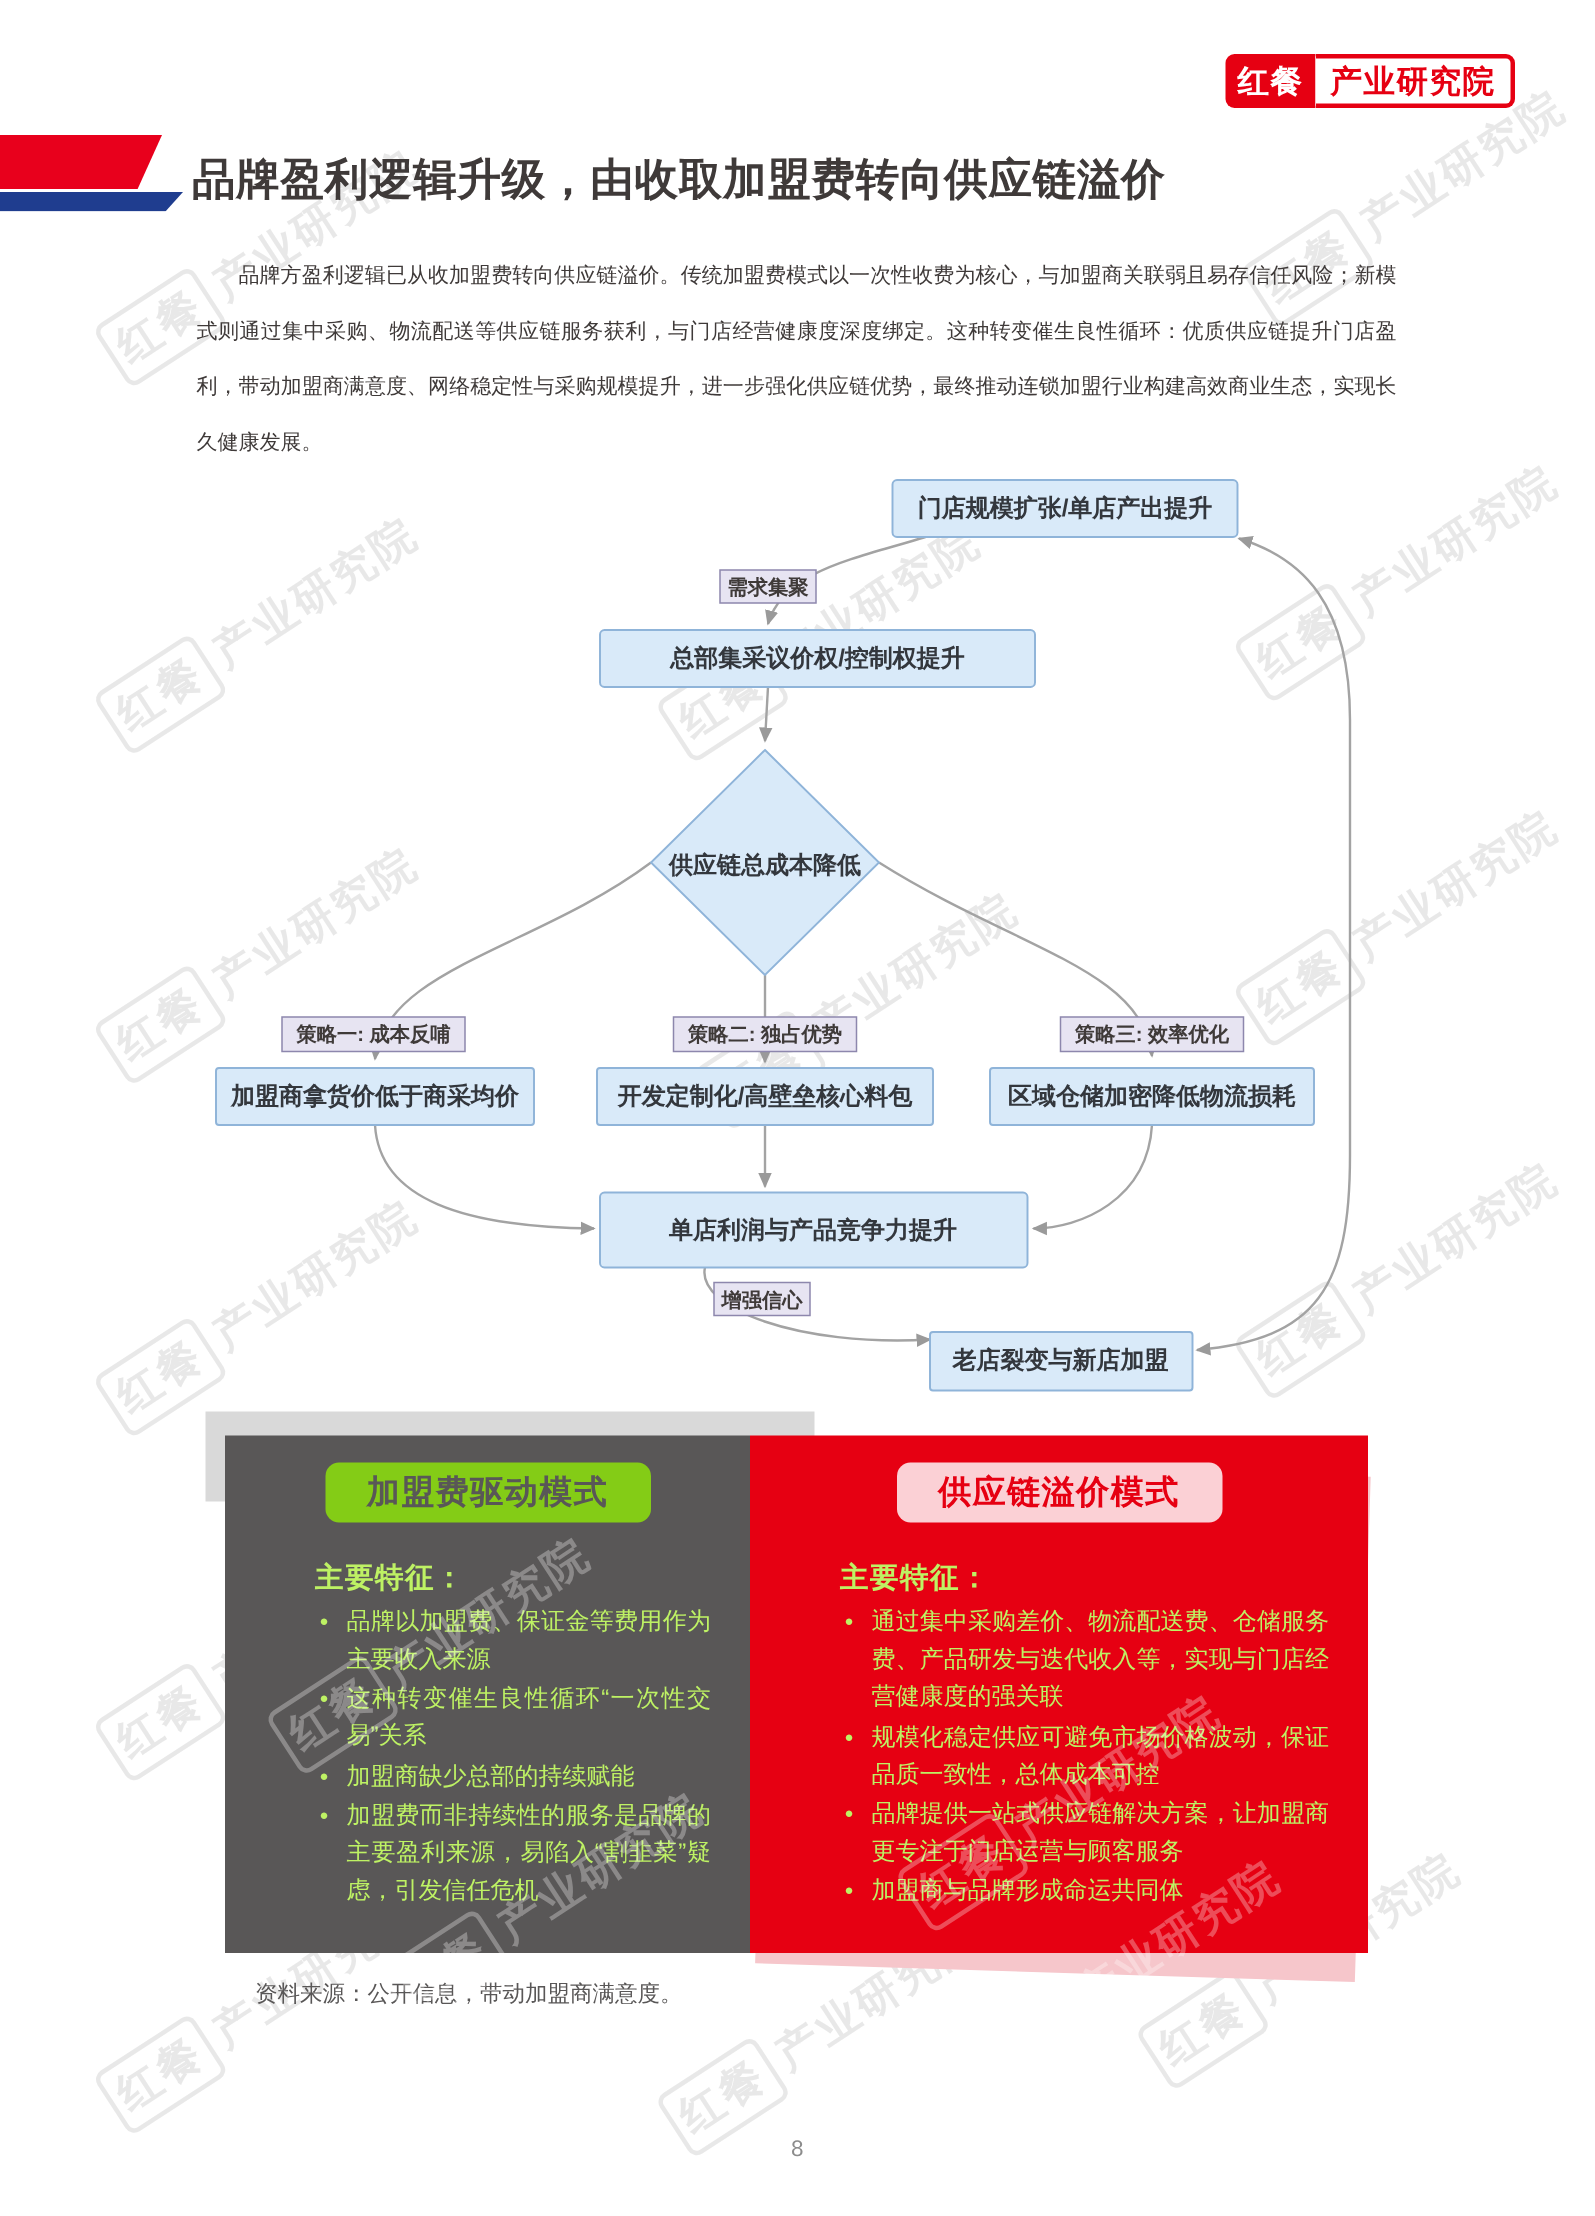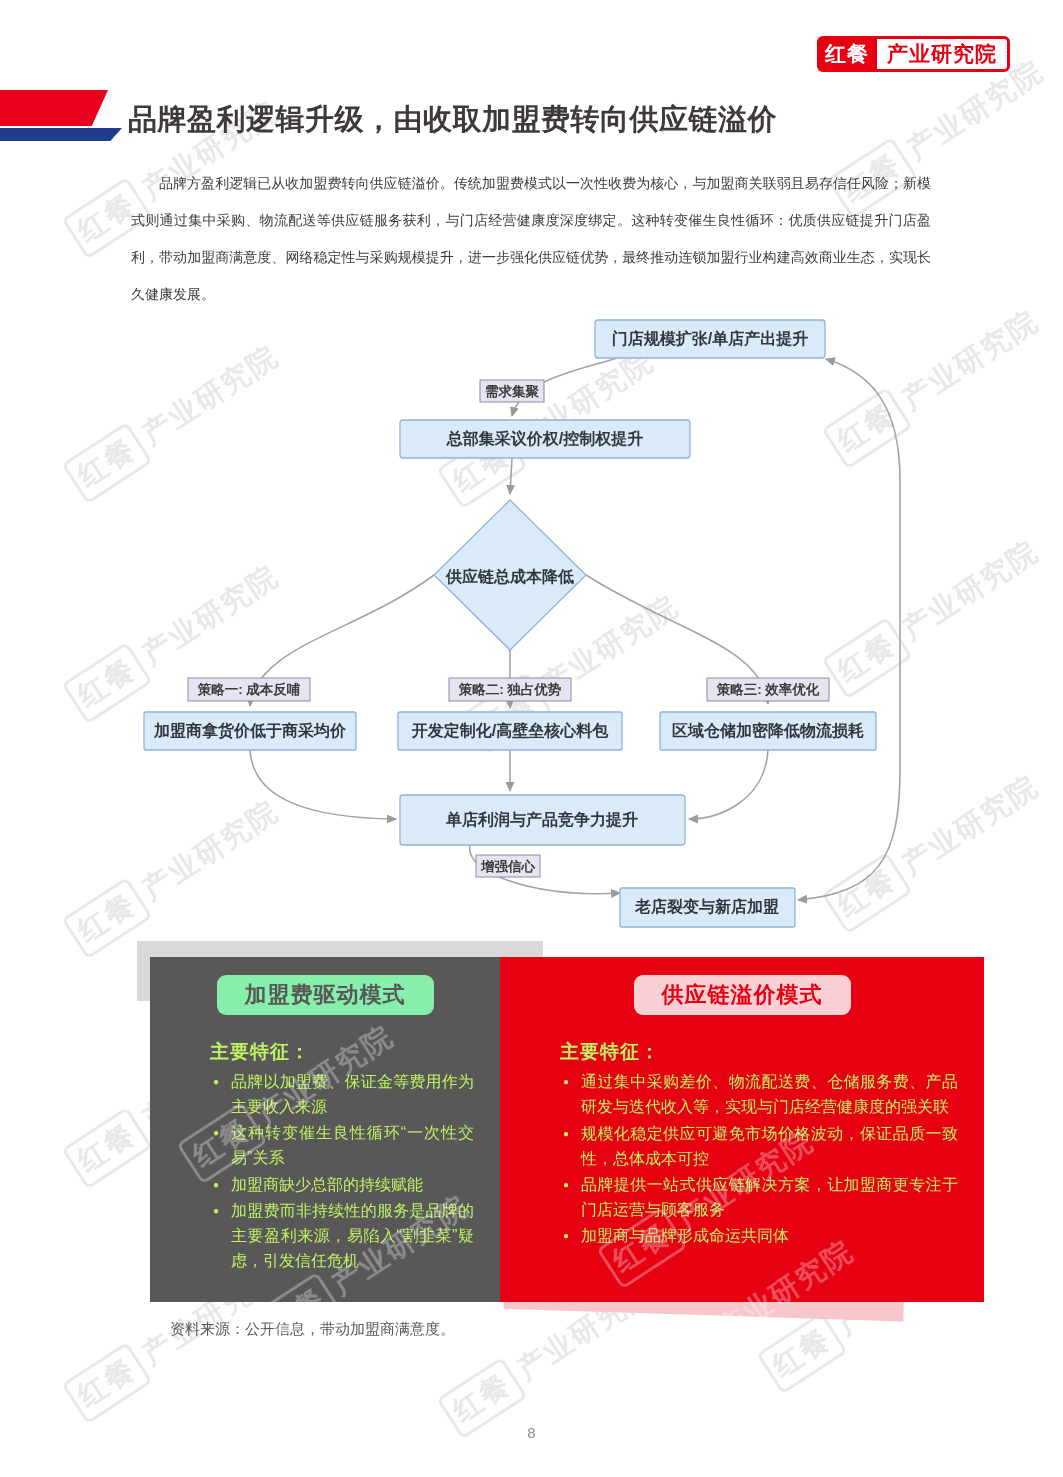--- a/index.html
+++ b/index.html
@@ -54,26 +54,26 @@
   .fc-label-bg{fill:#e7e4f2;stroke:#8d87ad;stroke-width:1px;}
   .fc-text{fill:#33373d;font-size:16px;font-weight:bold;text-anchor:middle;}
   .fc-text-sm{fill:#3f3a39;font-size:13.5px;font-weight:bold;text-anchor:middle;}
 
   
   .shadow-gray{position:absolute;left:137px;top:941px;width:406px;height:60px;background:#d9d9d9;z-index:13;}
   .shadow-pink{position:absolute;left:514px;top:972px;width:400px;height:337px;background:#f6c6cb;
     transform:rotate(1.8deg);transform-origin:top left;z-index:13;}
   .card{position:absolute;top:957px;height:345px;z-index:15;}
   .card-gray{left:150px;width:350px;background:#595757;}
-  .card-red{left:500px;width:484px;background:#e60012;}
+  .card-red{left:500px;width:412px;background:#e60012;}
   .pill{
     width:fit-content;margin:18px auto 0;padding:5px 28px;border-radius:9px;
     font-size:22px;font-weight:bold;letter-spacing:1px;
   }
-  .pill-gray{background:#86efac;color:#595757;}
+  .pill-gray{background:#84cc16;color:#595757;}
   .pill-red{background:#fbd0d5;color:#e60012;}
   .card-body{padding:0 26px 0 32px;color:#bef264;margin-left:28px;}
   .card-body h3{font-size:19px;font-weight:bold;margin:24px 0 4px;letter-spacing:1px;}
   .bullets{list-style:none;margin:2px 0 0;padding:0;}
   .bullets li{display:flex;gap:12px;font-size:16px;line-height:25px;text-align:justify;margin-bottom:1px;}
   .bullets .dot{flex:0 0 auto;font-size:10px;line-height:25px;padding-left:3px;}
 
   
   .source{position:absolute;left:170px;top:1320px;margin:0;font-size:15px;color:#595757;z-index:12;}
   .page-num{position:absolute;left:0;top:1424px;width:100%;text-align:center;

